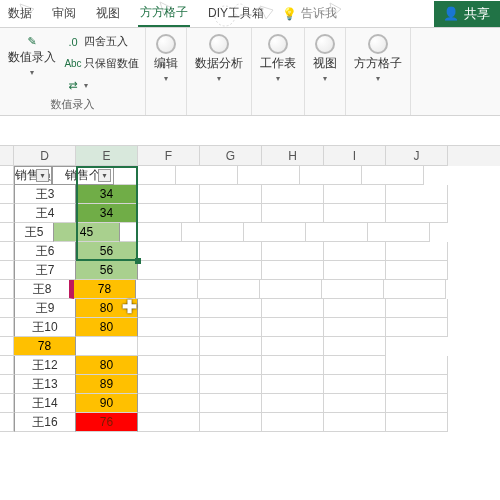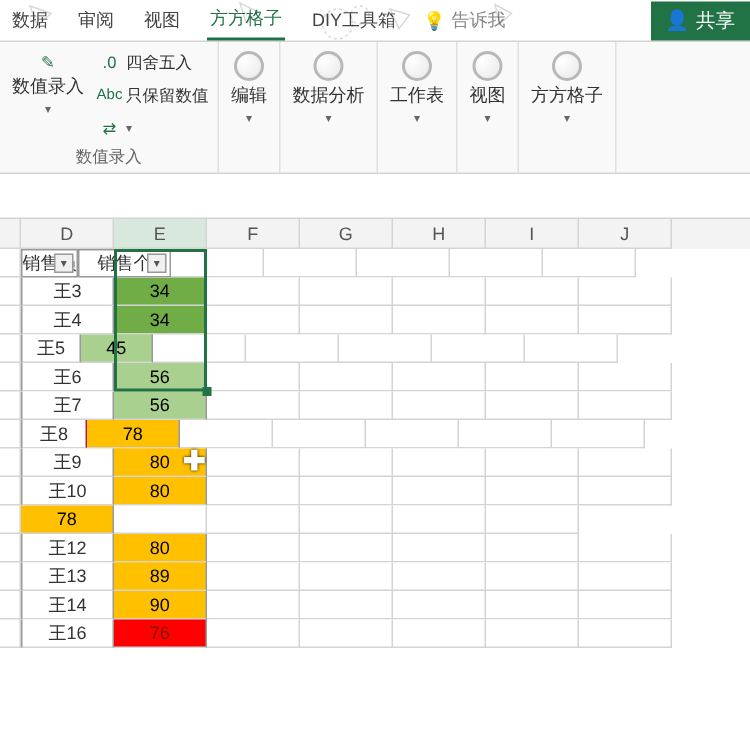--- a/index.html
+++ b/index.html
@@ -168,21 +168,21 @@
         <div class="cell green" style="width:62px;border-right:1px solid #999;">34</div>
         <div class="cell" style="width:62px"></div>
         <div class="cell" style="width:62px"></div>
         <div class="cell" style="width:62px"></div>
         <div class="cell" style="width:62px"></div>
         <div class="cell" style="width:62px"></div>
       </div>
       <div class="row">
         <div style="width:14px;border-right:1px solid #d4d4d4;border-bottom:1px solid #d4d4d4;"></div>
         <div class="cell" style="width:40px;border-left:1px solid #999;border-right:1px solid #999;">王5</div>
-        <div class="cell lgreen" style="width:48px;border-right:1px solid #999;">45</div>
+        <div class="cell lgreen" style="width:66px;border-right:1px solid #999;">45</div>
         <div class="cell" style="width:62px"></div>
         <div class="cell" style="width:62px"></div>
         <div class="cell" style="width:62px"></div>
         <div class="cell" style="width:62px"></div>
         <div class="cell" style="width:62px"></div>
       </div>
       <div class="row">
         <div style="width:14px;border-right:1px solid #d4d4d4;border-bottom:1px solid #d4d4d4;"></div>
         <div class="cell" style="width:62px;border-left:1px solid #999;border-right:1px solid #999;">王6</div>
         <div class="cell lgreen" style="width:62px;border-right:1px solid #999;">56</div>
@@ -197,21 +197,21 @@
         <div class="cell" style="width:62px;border-left:1px solid #999;border-right:1px solid #999;">王7</div>
         <div class="cell lgreen" style="width:62px;border-right:1px solid #999;">56</div>
         <div class="cell" style="width:62px"></div>
         <div class="cell" style="width:62px"></div>
         <div class="cell" style="width:62px"></div>
         <div class="cell" style="width:62px"></div>
         <div class="cell" style="width:62px"></div>
       </div>
       <div class="row">
         <div style="width:14px;border-right:1px solid #d4d4d4;border-bottom:1px solid #d4d4d4;"></div>
-        <div class="cell" style="width:44px;border-left:1px solid #999;border-right:1px solid #be185d;">王8</div>
+        <div class="cell" style="width:60px;border-left:1px solid #999;border-right:5px solid #be185d;">王8</div>
         <div class="cell orange" style="width:62px;border-right:1px solid #999;">78</div>
         <div class="cell" style="width:62px"></div>
         <div class="cell" style="width:62px"></div>
         <div class="cell" style="width:62px"></div>
         <div class="cell" style="width:62px"></div>
         <div class="cell" style="width:62px"></div>
       </div>
       <div class="row">
         <div style="width:14px;border-right:1px solid #d4d4d4;border-bottom:1px solid #d4d4d4;"></div>
         <div class="cell" style="width:62px;border-left:1px solid #999;border-right:1px solid #999;">王9</div>

